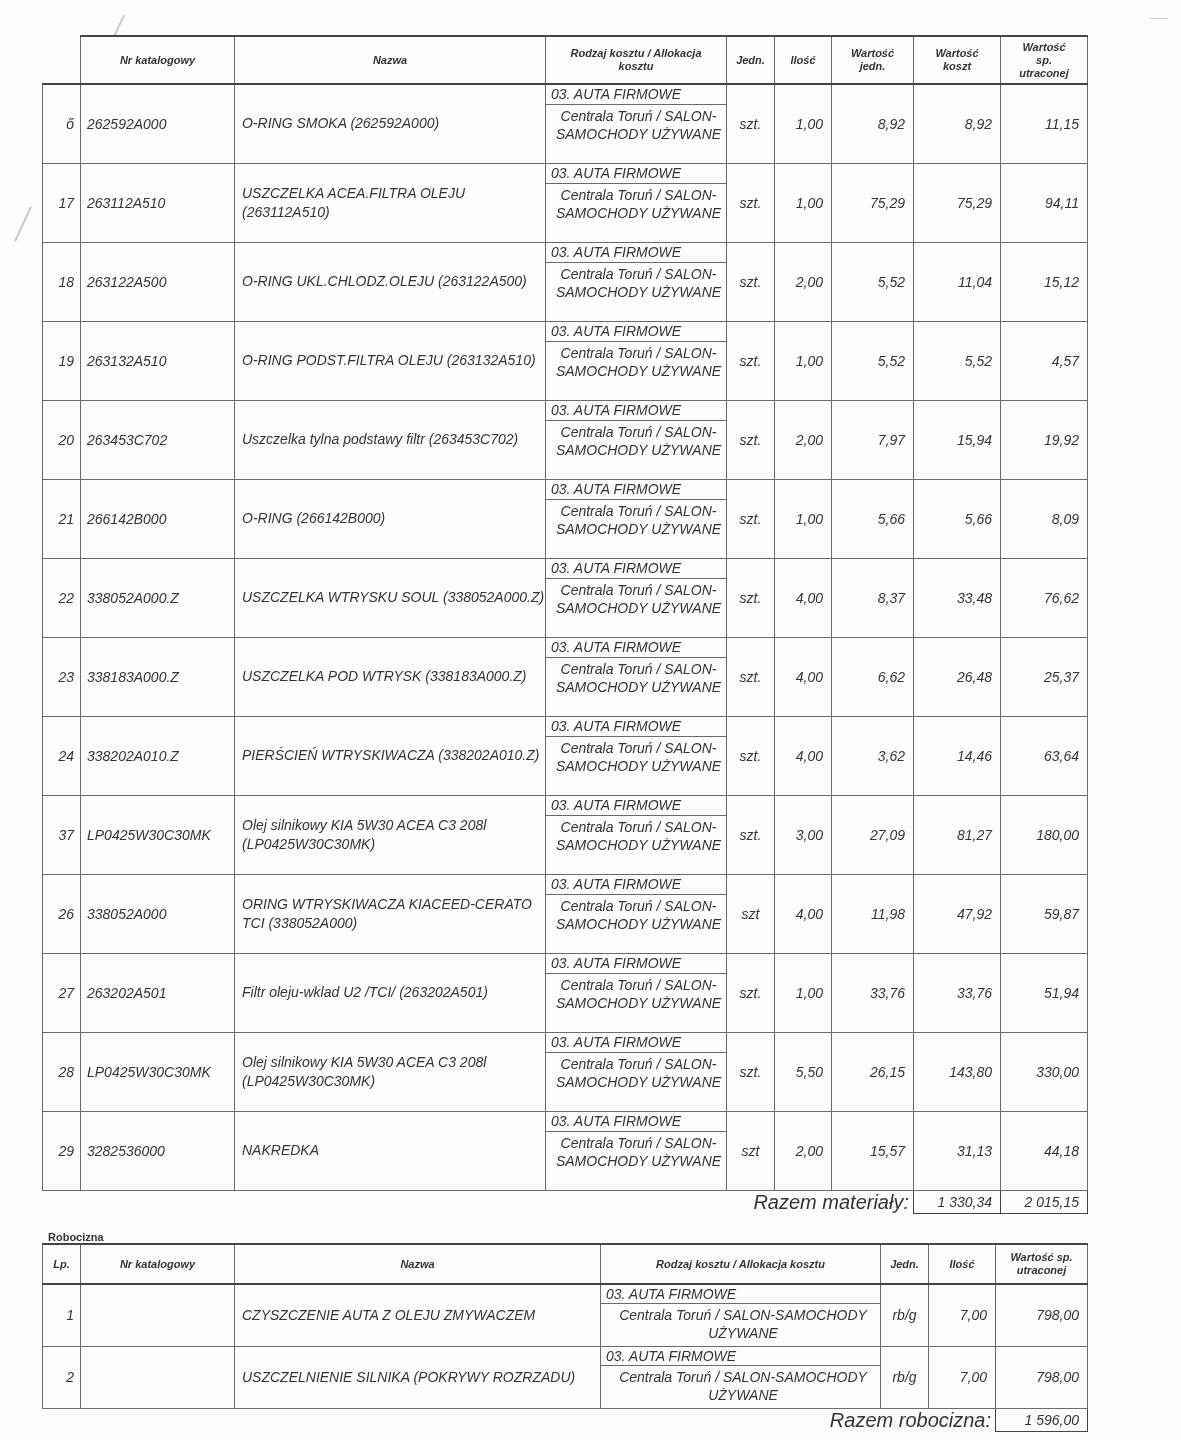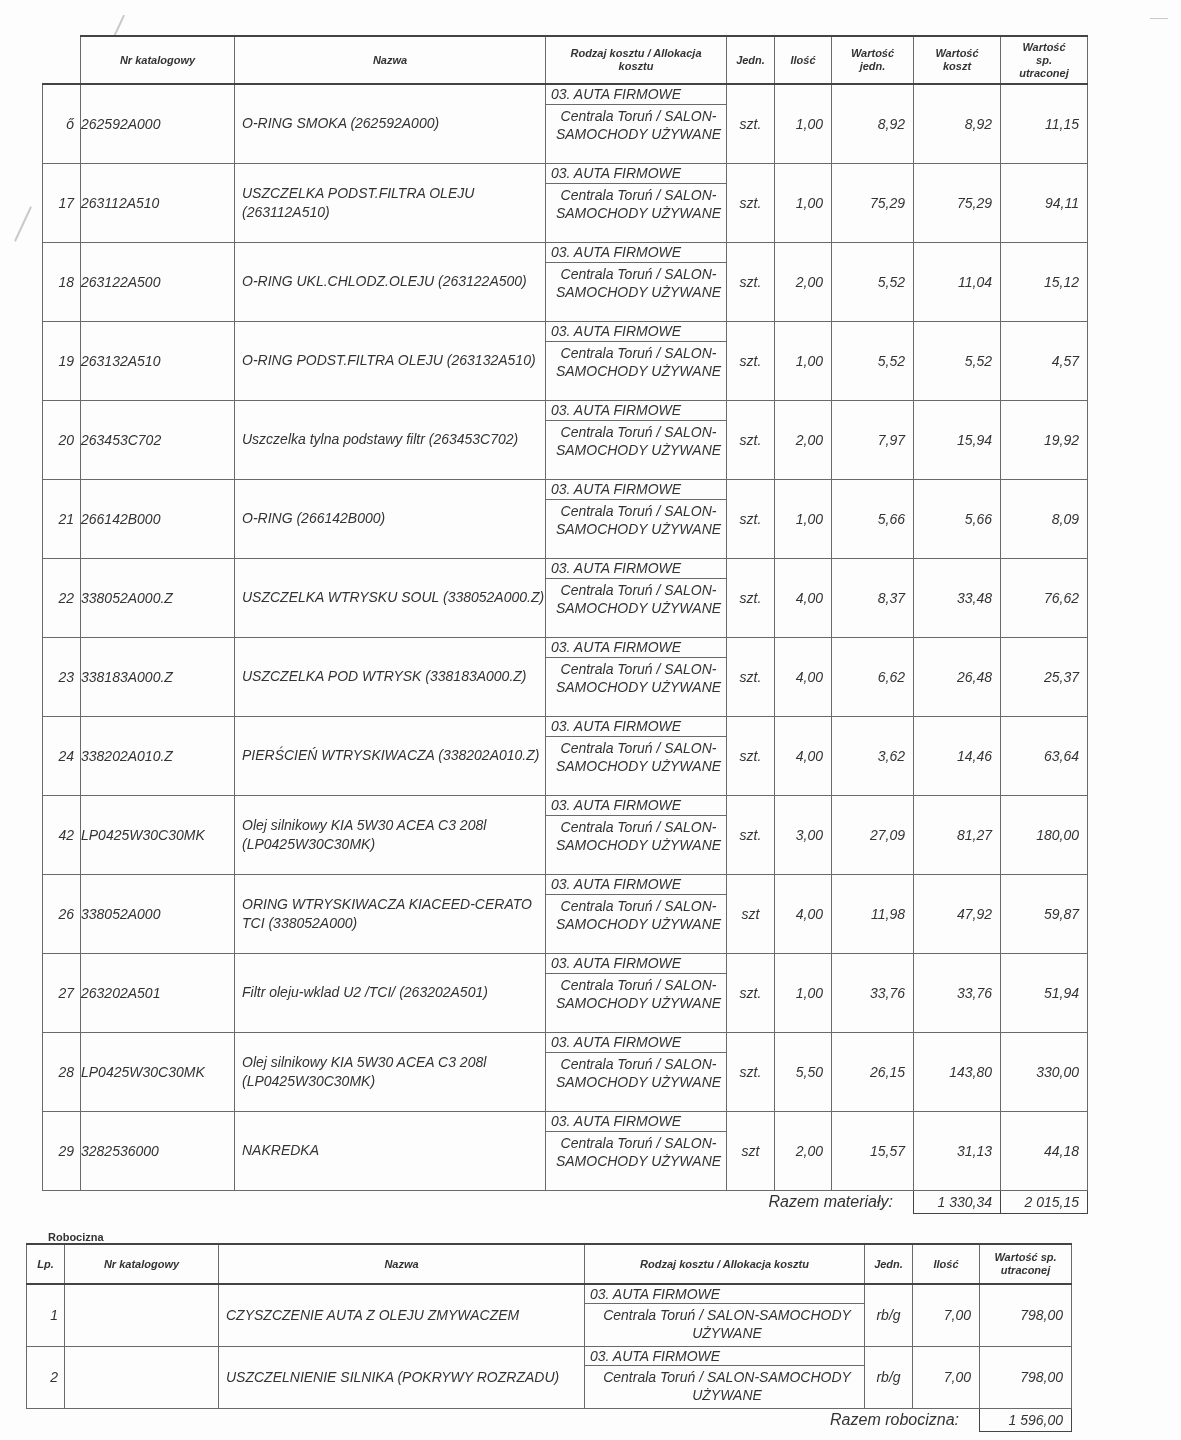--- a/index.html
+++ b/index.html
@@ -11,32 +11,32 @@
   table { border-collapse: collapse; position: absolute; table-layout: fixed; font-style: italic; }
   td, th { border: 1.5px solid #6a6a6a; padding: 0; }
   th { font-weight: bold; font-size: 11px; text-align: center; line-height: 13px; color: #333; }
   td { font-size: 14px; color: #333; }
   .mat { left: 42px; top: 35px; width: 1045px; }
   .mat thead tr { height: 48px; }
   .mat th { border-top: 2px solid #444; border-bottom: 2px solid #444; }
   .mat th.lp-h { border: none; border-bottom: 2px solid #444; }
   .mat tbody tr { height: 79px; }
   .lp { text-align: right; padding-right: 6px; }
-  .cat { padding-left: 0; margin-left: 20px; }
+  .cat { padding-left: 6px; margin-left: 20px; }
   .nm { padding-left: 7px; line-height: 19px; }
   .unit { text-align: center; }
   .num { text-align: right; padding-right: 8px; }
   .alloc-cell { padding: 0; vertical-align: top; }
   .alloc-top { height: 19px; line-height: 19px; border-bottom: 1.5px solid #6a6a6a; padding-left: 5px; font-size: 14px; }
   .alloc-bot { padding-left: 5px; line-height: 18px; font-size: 14px; padding-top: 2px; text-align: center; }
   .tot-row td { border: none; height: 22px; }
-  .tot-label { text-align: right; padding-right: 20px; font-size: 16px; margin-top: 28px; }
+  .tot-label { text-align: right; padding-right: 4px; font-size: 20px; margin-top: 28px; }
   .tot-box { border: 1.5px solid #444 !important; text-align: right; padding-right: 8px; font-size: 14px; }
   .section-title { position: absolute; left: 48px; top: 1231px; font-size: 11px; font-weight: bold; color: #333; }
-  .lab { left: 26px; top: 1243px; width: 1045px; }
+  .lab { left: 42px; top: 1243px; width: 1045px; }
   .lab thead tr { height: 40px; }
   .lab th { border-top: 2px solid #444; border-bottom: 2px solid #444; }
   .lab tbody tr.r { height: 62px; }
   .lab .alloc-top { height: 18px; line-height: 18px; }
   .lab .alloc-bot { line-height: 18px; }
 </style>
 </head>
 <body>
 
 <div class="scan-mark" style="left:118px;top:14px;width:2px;height:24px;transform:rotate(25deg);"></div>
@@ -79,21 +79,21 @@
         </td>
         <td class="unit">szt.</td>
         <td class="num">1,00</td>
         <td class="num">8,92</td>
         <td class="num">8,92</td>
         <td class="num">11,15</td>
       </tr>
       <tr>
         <td class="lp">17</td>
         <td class="cat">263112A510</td>
-        <td class="nm">USZCZELKA PODST.FILTRA OLEJU (263112A510)</td>
+        <td class="nm">USZCZELKA ACEA.FILTRA OLEJU (263112A510)</td>
         <td class="alloc-cell">
           <div class="alloc-top">03. AUTA FIRMOWE</div>
           <div class="alloc-bot">Centrala Toruń / SALON-SAMOCHODY UŻYWANE</div>
         </td>
         <td class="unit">szt.</td>
         <td class="num">1,00</td>
         <td class="num">75,29</td>
         <td class="num">75,29</td>
         <td class="num">94,11</td>
       </tr>
@@ -189,21 +189,21 @@
           <div class="alloc-top">03. AUTA FIRMOWE</div>
           <div class="alloc-bot">Centrala Toruń / SALON-SAMOCHODY UŻYWANE</div>
         </td>
         <td class="unit">szt.</td>
         <td class="num">4,00</td>
         <td class="num">3,62</td>
         <td class="num">14,46</td>
         <td class="num">63,64</td>
       </tr>
       <tr>
-        <td class="lp">42</td>
+        <td class="lp">37</td>
         <td class="cat">LP0425W30C30MK</td>
         <td class="nm">Olej silnikowy KIA 5W30 ACEA C3 208l (LP0425W30C30MK)</td>
         <td class="alloc-cell">
           <div class="alloc-top">03. AUTA FIRMOWE</div>
           <div class="alloc-bot">Centrala Toruń / SALON-SAMOCHODY UŻYWANE</div>
         </td>
         <td class="unit">szt.</td>
         <td class="num">3,00</td>
         <td class="num">27,09</td>
         <td class="num">81,27</td>

